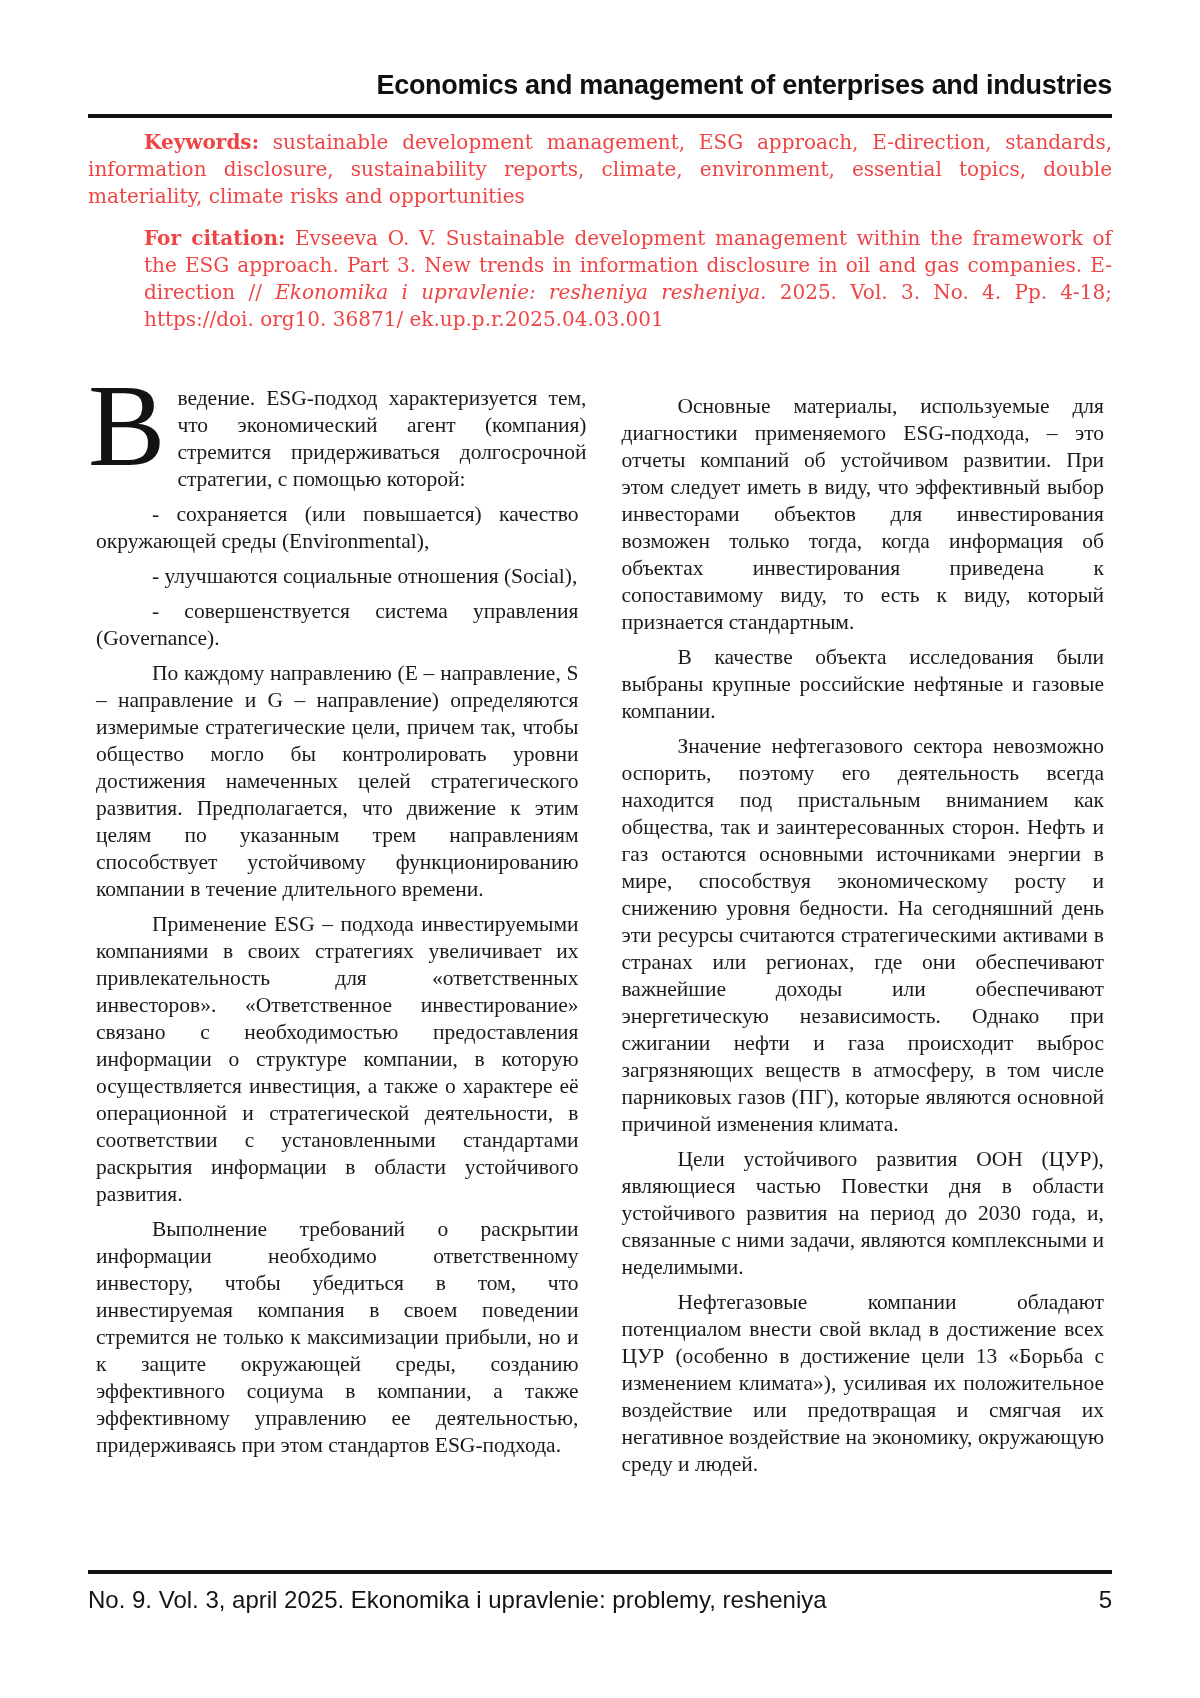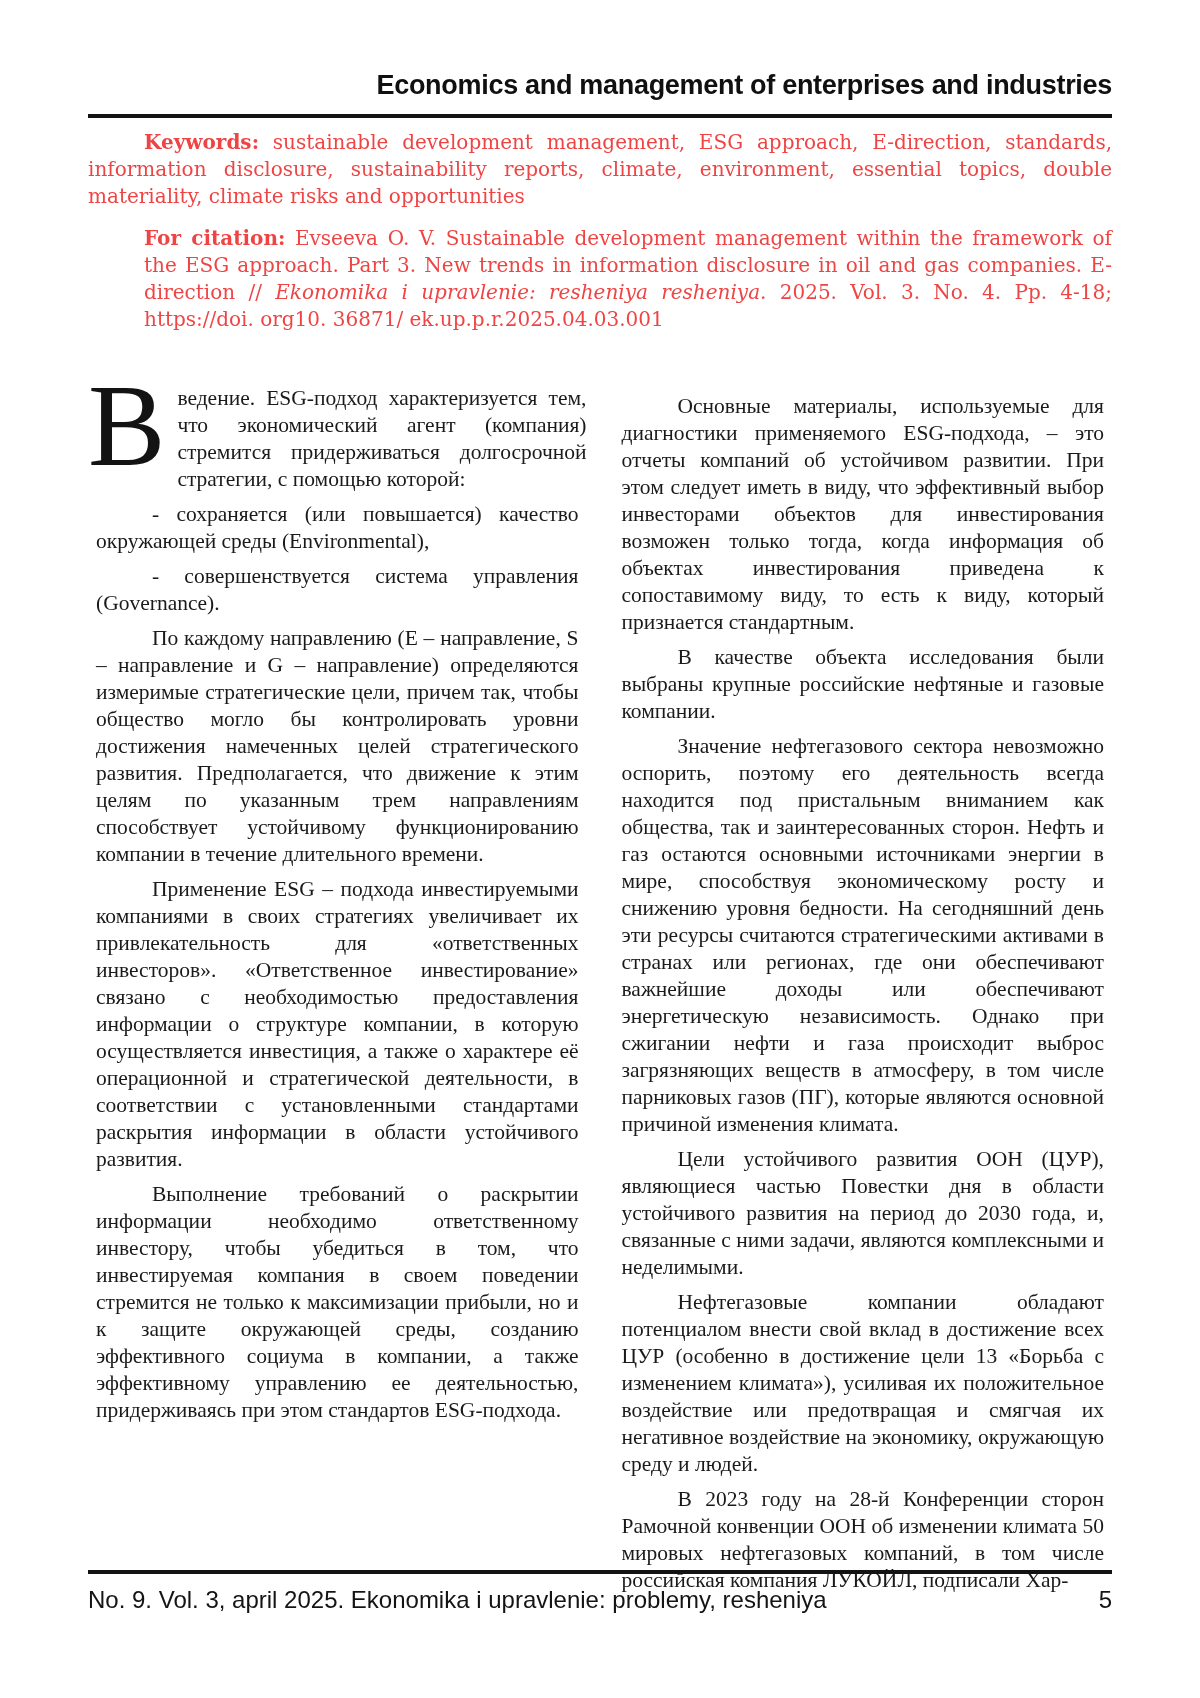--- a/index.html
+++ b/index.html
@@ -117,33 +117,33 @@
   <p class="frontmatter keywords"><b>Keywords:</b><span> sustainable development management, ESG approach, E-direction, standards, information disclosure, sustainability reports, climate, environment, essential topics, double materiality, climate risks and opportunities</span></p>
 
   <p class="frontmatter citation"><b>For citation:</b><span> Evseeva O. V. Sustainable development management within the framework of the ESG approach. Part 3. New trends in information disclosure in oil and gas companies. E-direction // </span><i>Ekonomika i upravlenie: resheniya resheniya.</i><span> 2025. Vol. 3. No. 4. Pp. 4-18; https://doi. org10. 36871/ ek.up.p.r.2025.04.03.001</span></p>
 
   <main class="columns">
 
     <section class="col">
       <p class="intro"><span class="dropcap">В</span><span class="lead">ведение.</span><span> ESG-подход характеризуется тем, что экономический агент (компания) стремится придерживаться долгосрочной стратегии, с помощью которой:</span></p>
 
       <p class="para">- сохраняется (или повышается) качество окружающей среды (Environmental),</p>
+      <p class="para">- улучшаются социальные отношения (Social),</p>
       <p class="para">- совершенствуется система управления (Governance).</p>
       <p class="para">По каждому направлению (E – направление, S – направление и G – направление) определяются измеримые стратегические цели, причем так, чтобы общество могло бы контролировать уровни достижения намеченных целей стратегического развития. Предполагается, что движение к этим целям по указанным трем направлениям способствует устойчивому функционированию компании в течение длительного времени.</p>
       <p class="para">Применение ESG – подхода инвестируемыми компаниями в своих стратегиях увеличивает их привлекательность для «ответственных инвесторов». «Ответственное инвестирование» связано с необходимостью предоставления информации о структуре компании, в которую осуществляется инвестиция, а также о характере её операционной и стратегической деятельности, в соответствии с установленными стандартами раскрытия информации в области устойчивого развития.</p>
       <p class="para">Выполнение требований о раскрытии информации необходимо ответственному инвестору, чтобы убедиться в том, что инвестируемая компания в своем поведении стремится не только к максимизации прибыли, но и к защите окружающей среды, созданию эффективного социума в компании, а также эффективному управлению ее деятельностью, придерживаясь при этом стандартов ESG-подхода.</p>
     </section>
 
     <section class="col">
       <p class="para">Основные материалы, используемые для диагностики применяемого ESG-подхода, – это отчеты компаний об устойчивом развитии. При этом следует иметь в виду, что эффективный выбор инвесторами объектов для инвестирования возможен только тогда, когда информация об объектах инвестирования приведена к сопоставимому виду, то есть к виду, который признается стандартным.</p>
       <p class="para">В качестве объекта исследования были выбраны крупные российские нефтяные и газовые компании.</p>
       <p class="para">Значение нефтегазового сектора невозможно оспорить, поэтому его деятельность всегда находится под пристальным вниманием как общества, так и заинтересованных сторон. Нефть и газ остаются основными источниками энергии в мире, способствуя экономическому росту и снижению уровня бедности. На сегодняшний день эти ресурсы считаются стратегическими активами в странах или регионах, где они обеспечивают важнейшие доходы или обеспечивают энергетическую независимость. Однако при сжигании нефти и газа происходит выброс загрязняющих веществ в атмосферу, в том числе парниковых газов (ПГ), которые являются основной причиной изменения климата.</p>
       <p class="para">Цели устойчивого развития ООН (ЦУР), являющиеся частью Повестки дня в области устойчивого развития на период до 2030 года, и, связанные с ними задачи, являются комплексными и неделимыми.</p>
       <p class="para">Нефтегазовые компании обладают потенциалом внести свой вклад в достижение всех ЦУР (особенно в достижение цели 13 «Борьба с изменением климата»), усиливая их положительное воздействие или предотвращая и смягчая их негативное воздействие на экономику, окружающую среду и людей.</p>
-      <p class="para">В 2023 году на 28-й Конференции сторон Рамочной конвенции ООН об изменении климата 50 мировых нефтегазовых компаний, в том числе российская компания ЛУКОЙЛ, подписали Хар-</p>
     </section>
 
   </main>
 </div>
 
 <footer class="footer">
   <div class="rule"></div>
   <div class="footer-line">
     <span>No. 9. Vol. 3, april 2025. Ekonomika i upravlenie: problemy, resheniya</span>
     <span>5</span>

